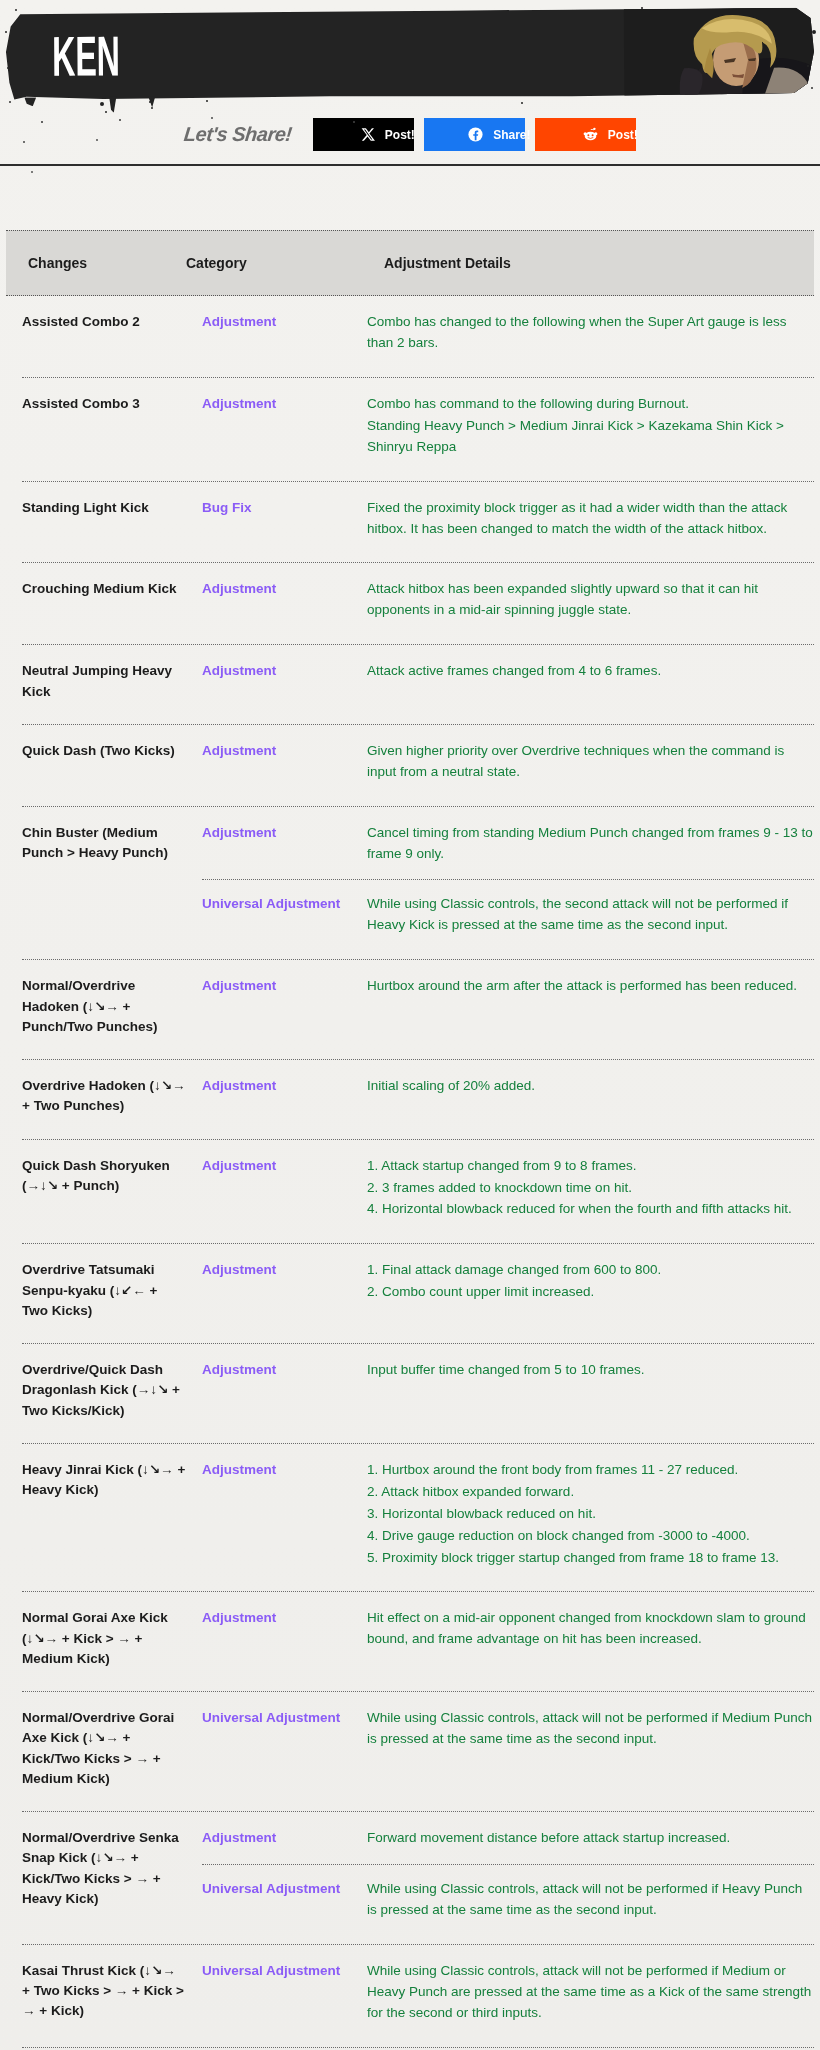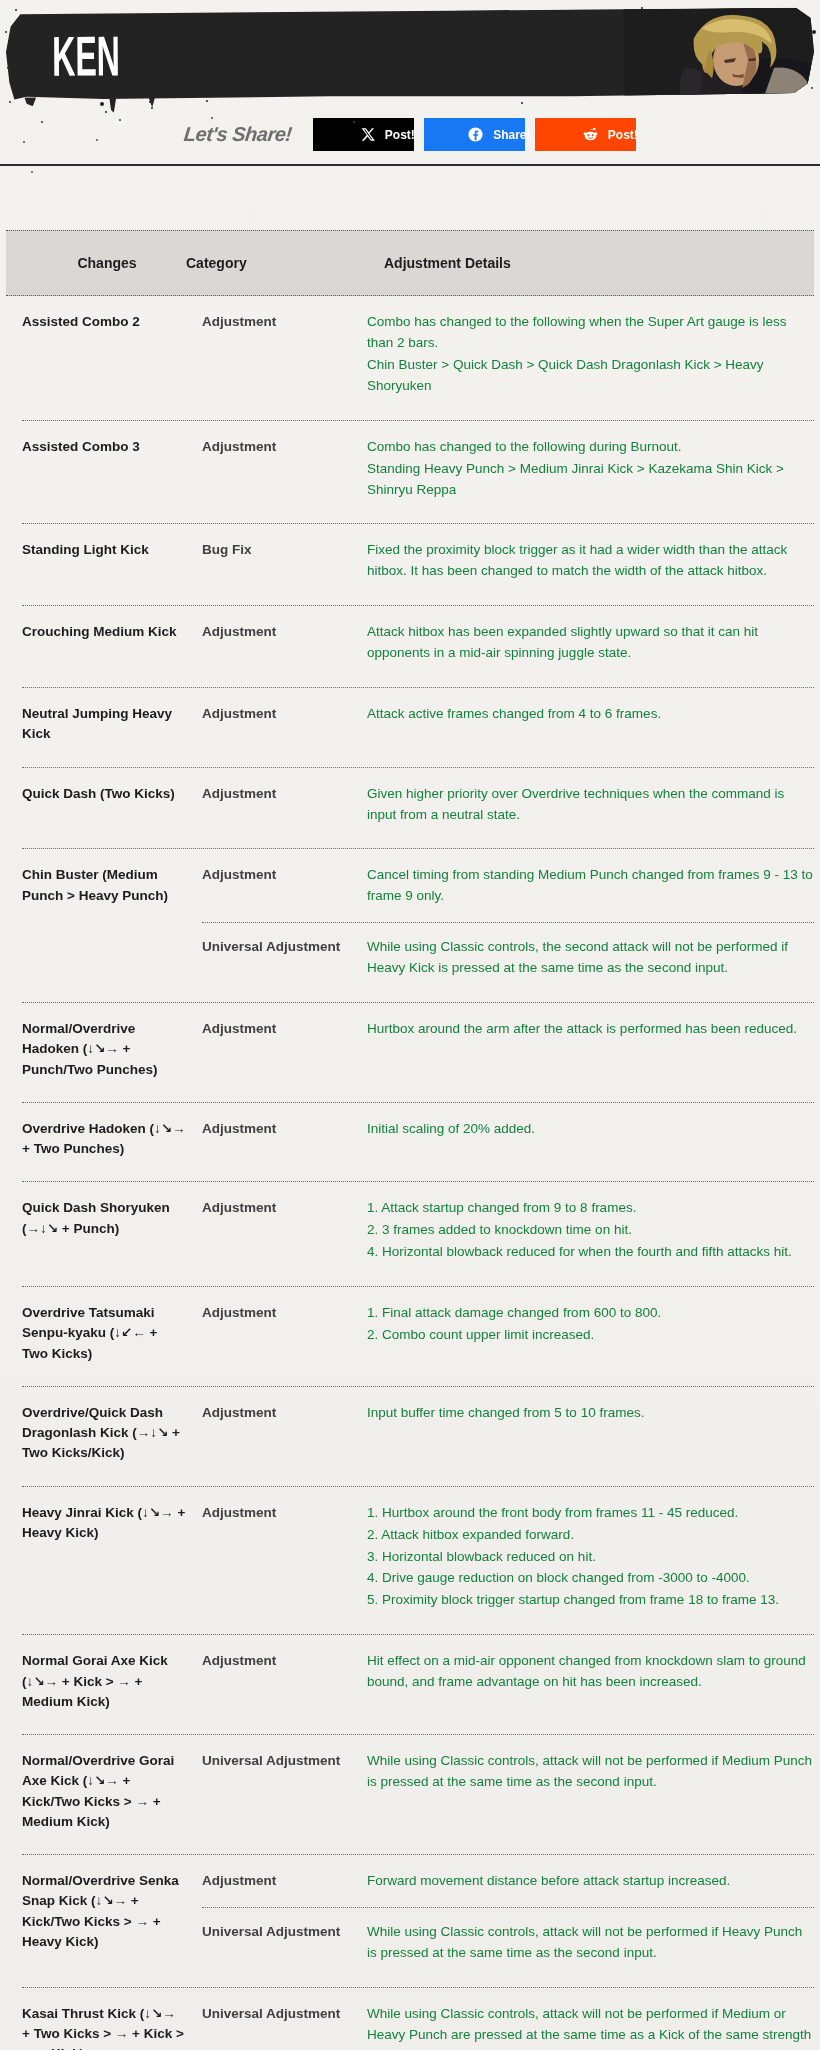--- a/index.html
+++ b/index.html
@@ -65,29 +65,29 @@
 
   .rule { border:none; border-top:2px solid #2e2e2e; margin:13px 0 0; }
 
   
   .thead {
     margin:64px 6px 0; height:66px; background:#d9d8d5;
     border-top:1px dotted #555; border-bottom:1px dotted #555;
     display:grid; grid-template-columns:180px 165px 1fr; align-items:center;
     font-weight:bold; font-size:14px; color:#1c1c1c;
   }
-  .th1 { padding-left:22px;text-align:center; }
+  .th1 { padding-left:22px; }
   .th3 { padding-left:33px; }
   .tbody { margin:0 6px; }
   .row { display:grid; grid-template-columns:180px 1fr; padding:16px 0 22px; border-bottom:1px dotted #6b6b6b;margin-left:16px; }
   .c-change { font-weight:bold; font-size:13.5px; line-height:1.5; color:#1c1c1c; padding-right:16px; }
   .entries { display:flex; flex-direction:column; }
   .entry { display:grid; grid-template-columns:165px 1fr; }
   .entry + .entry { border-top:1px dotted #6b6b6b; margin-top:14px; padding-top:14px; }
-  .cat { font-weight:bold; font-size:13.5px; color:#404040; line-height:1.5; padding-right:10px; }
+  .cat { font-weight:bold; font-size:13.5px; color:#8b5cf6; line-height:1.5; padding-right:10px; }
   .det { font-size:13.5px; color:#15803d; line-height:1.55; }
   .det div { margin-bottom:1px; }
 </style>
 </head>
 <body>
 
 <div class="specks" id="specks-top"></div>
 
 <div class="banner-wrap">
   <div class="banner">
@@ -164,33 +164,32 @@
 </div>
 
 <div class="tbody">
   <div class="row">
     <div class="c-change">Assisted Combo 2</div>
     <div class="entries">
   <div class="entry">
     <div class="cat">Adjustment</div>
     <div class="det">
             <div>Combo has changed to the following when the Super Art gauge is less than 2 bars.</div>
-            <div>Chin Buster &gt; Quick Dash &gt; Quick Dash Dragonlash Kick &gt; Heavy Shoryuken</div>
           </div>
   </div>
 </div>
   </div>
 
   <div class="row">
     <div class="c-change">Assisted Combo 3</div>
     <div class="entries">
   <div class="entry">
     <div class="cat">Adjustment</div>
     <div class="det">
-            <div>Combo has changed to the following during Burnout.</div>
+            <div>Combo has command to the following during Burnout.</div>
             <div>Standing Heavy Punch &gt; Medium Jinrai Kick &gt; Kazekama Shin Kick &gt; Shinryu Reppa</div>
           </div>
   </div>
 </div>
   </div>
 
   <div class="row">
     <div class="c-change">Standing Light Kick</div>
     <div class="entries">
   <div class="entry">
@@ -319,21 +318,21 @@
   </div>
 </div>
   </div>
 
   <div class="row">
     <div class="c-change">Heavy Jinrai Kick (↓↘→ + Heavy Kick)</div>
     <div class="entries">
   <div class="entry">
     <div class="cat">Adjustment</div>
     <div class="det">
-            <div>1. Hurtbox around the front body from frames 11 - 45 reduced.</div>
+            <div>1. Hurtbox around the front body from frames 11 - 27 reduced.</div>
             <div>2. Attack hitbox expanded forward.</div>
             <div>3. Horizontal blowback reduced on hit.</div>
             <div>4. Drive gauge reduction on block changed from -3000 to -4000.</div>
             <div>5. Proximity block trigger startup changed from frame 18 to frame 13.</div>
           </div>
   </div>
 </div>
   </div>
 
   <div class="row">

